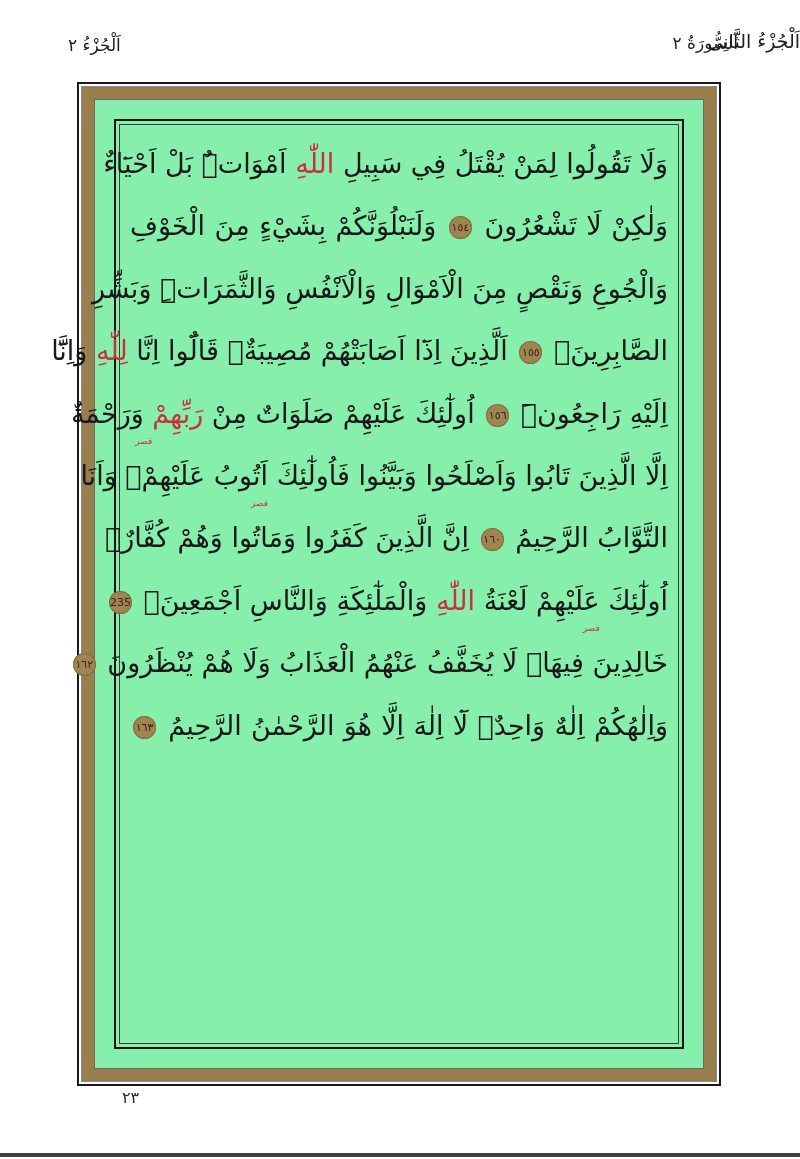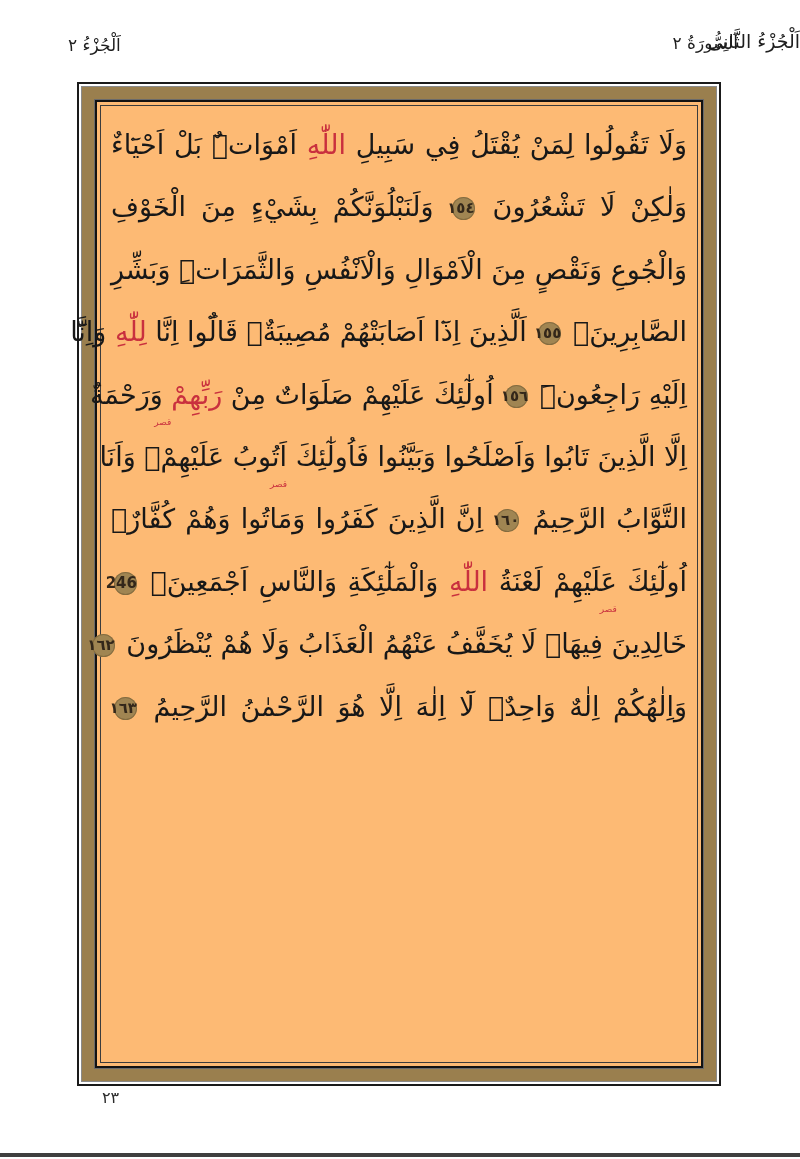--- a/index.html
+++ b/index.html
@@ -15,43 +15,43 @@
   }
   .hdr .h-right{position:absolute;right:62px;top:3px;}
   .hdr .h-center{position:absolute;left:0;right:0;text-align:right;font-size:19px;}
   .hdr .h-left{position:absolute;left:68px;top:5px;}
   
   .frame{
     position:absolute;left:77px;top:82px;width:644px;height:1004px;
     box-sizing:border-box;border:2px solid #1a1a1a;padding:2px;background:#fff;
   }
   .f2{height:100%;box-sizing:border-box;border:1px solid #8a8a8a;padding:12px;}
-  .f3{height:100%;box-sizing:border-box;border:1px solid #6a6a6a;background:#fdba74;padding:0;}
+  .f3{height:100%;box-sizing:border-box;border:1px solid #6a6a6a;background:#86efac;padding:19px;}
   .f4{height:100%;box-sizing:border-box;border:2px solid #121212;padding:3px;}
   .f5{height:100%;box-sizing:border-box;border:1px solid #3c3c3c;padding:8px 10px;}
   
   .text-area{height:100%;direction:rtl;}
   .qline{
     height:62.4px;line-height:62.4px;font-size:27px;color:#181818;
     text-align:justify;text-align-last:justify;white-space:nowrap;
   }
   .qline .red{color:var(--hl,#c9303e);}
   .vmark{
     display:inline-block;width:23px;height:23px;line-height:23px;border-radius:50%;
-    background:var(--marker,#a08552);color:#33271a;font-size:15px;font-weight:bold;
+    background:var(--marker,#a08552);color:#33271a;font-size:11px;font-weight:normal;
     text-align:center;text-align-last:center;vertical-align:middle;margin:0 3px;
     box-shadow:inset 0 0 0 1px rgba(110,88,50,.55);
   }
   .note{
     display:inline-block;width:0;overflow:visible;font-size:9px;
     color:var(--hl,#c9303e);vertical-align:-21px;white-space:nowrap;
   }
   
   .page-num{
-    position:absolute;left:102px;top:1088px;font-size:16px;color:#2b2b2b;direction:rtl;
+    position:absolute;left:122px;top:1088px;font-size:16px;color:#2b2b2b;direction:rtl;
   }
   .bottom-bar{
     position:absolute;left:0;bottom:2px;width:800px;height:4px;background:#3f3f3f;
   }
 </style>
 </head>
 <body style="--hl: #c9303e; --marker: #a08552;">
 
 <div class="hdr">
   <span class="h-right">اَلسُّورَةُ ٢</span>
@@ -65,21 +65,21 @@
       <div class="f4">
         <div class="f5">
           <div class="text-area">
               <div class="qline"><span>وَلَا تَقُولُوا لِمَنْ يُقْتَلُ فِي سَبِيلِ </span><span class="red">اللّٰهِ</span><span> اَمْوَاتٌۜ بَلْ اَحْيَٓاءٌ</span></div>
               <div class="qline"><span>وَلٰكِنْ لَا تَشْعُرُونَ </span><span class="vmark">١٥٤</span><span> وَلَنَبْلُوَنَّكُمْ بِشَيْءٍ مِنَ الْخَوْفِ</span></div>
               <div class="qline"><span>وَالْجُوعِ وَنَقْصٍ مِنَ الْاَمْوَالِ وَالْاَنْفُسِ وَالثَّمَرَاتِۜ وَبَشِّرِ</span></div>
               <div class="qline"><span>الصَّابِرِينَۙ </span><span class="vmark">١٥٥</span><span> اَلَّذِينَ اِذَٓا اَصَابَتْهُمْ مُصِيبَةٌۙ قَالُٓوا اِنَّا </span><span class="red">لِلّٰهِ</span><span> وَاِنَّٓا</span></div>
               <div class="qline"><span>اِلَيْهِ رَاجِعُونَۜ </span><span class="vmark">١٥٦</span><span> اُولٰٓئِكَ عَلَيْهِمْ صَلَوَاتٌ مِنْ </span><span class="red">رَبِّهِمْ</span><span class="note">قصر</span><span> وَرَحْمَةٌ</span></div>
               <div class="qline"><span>اِلَّا الَّذِينَ تَابُوا وَاَصْلَحُوا وَبَيَّنُوا فَاُولٰٓئِكَ </span><span class="note">قصر</span><span>اَتُوبُ عَلَيْهِمْۚ وَاَنَا</span></div>
               <div class="qline"><span>التَّوَّابُ الرَّحِيمُ </span><span class="vmark">١٦٠</span><span> اِنَّ الَّذِينَ كَفَرُوا وَمَاتُوا وَهُمْ كُفَّارٌۙ</span></div>
-              <div class="qline"><span>اُولٰٓئِكَ </span><span class="note">قصر</span><span>عَلَيْهِمْ لَعْنَةُ </span><span class="red">اللّٰهِ</span><span> وَالْمَلٰٓئِكَةِ وَالنَّاسِ اَجْمَعِينَۙ </span><span class="vmark">246</span></div>
+              <div class="qline"><span>اُولٰٓئِكَ </span><span class="note">قصر</span><span>عَلَيْهِمْ لَعْنَةُ </span><span class="red">اللّٰهِ</span><span> وَالْمَلٰٓئِكَةِ وَالنَّاسِ اَجْمَعِينَۙ </span><span class="vmark">235</span></div>
               <div class="qline"><span>خَالِدِينَ فِيهَاۚ لَا يُخَفَّفُ عَنْهُمُ الْعَذَابُ وَلَا هُمْ يُنْظَرُونَ </span><span class="vmark">١٦٢</span></div>
               <div class="qline"><span>وَاِلٰهُكُمْ اِلٰهٌ وَاحِدٌۚ لَٓا اِلٰهَ اِلَّا هُوَ الرَّحْمٰنُ الرَّحِيمُ </span><span class="vmark">١٦٣</span></div>
             </div>
         </div>
       </div>
     </div>
   </div>
 </div>
 
 <div class="page-num">٢٣</div>

